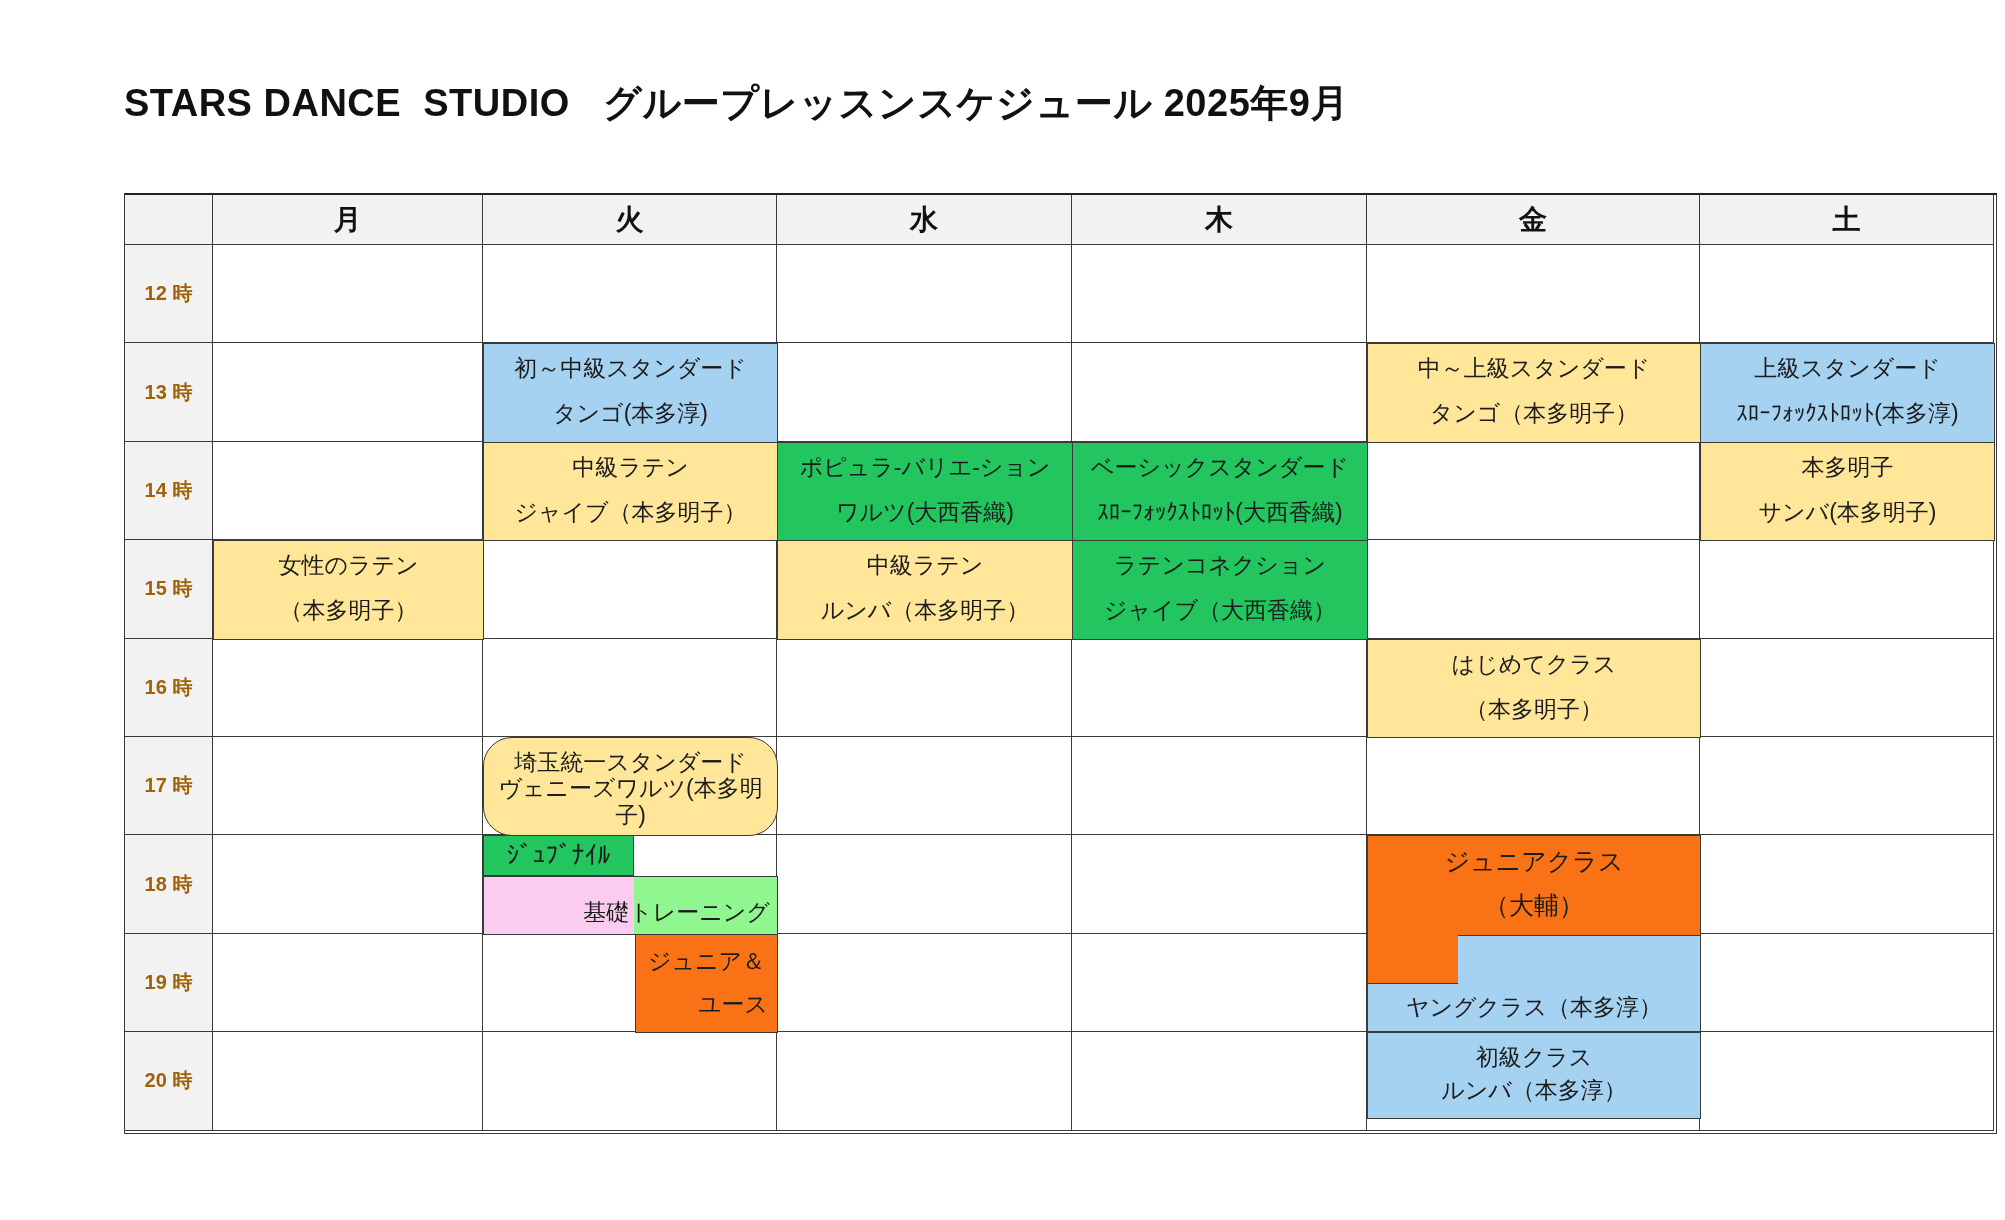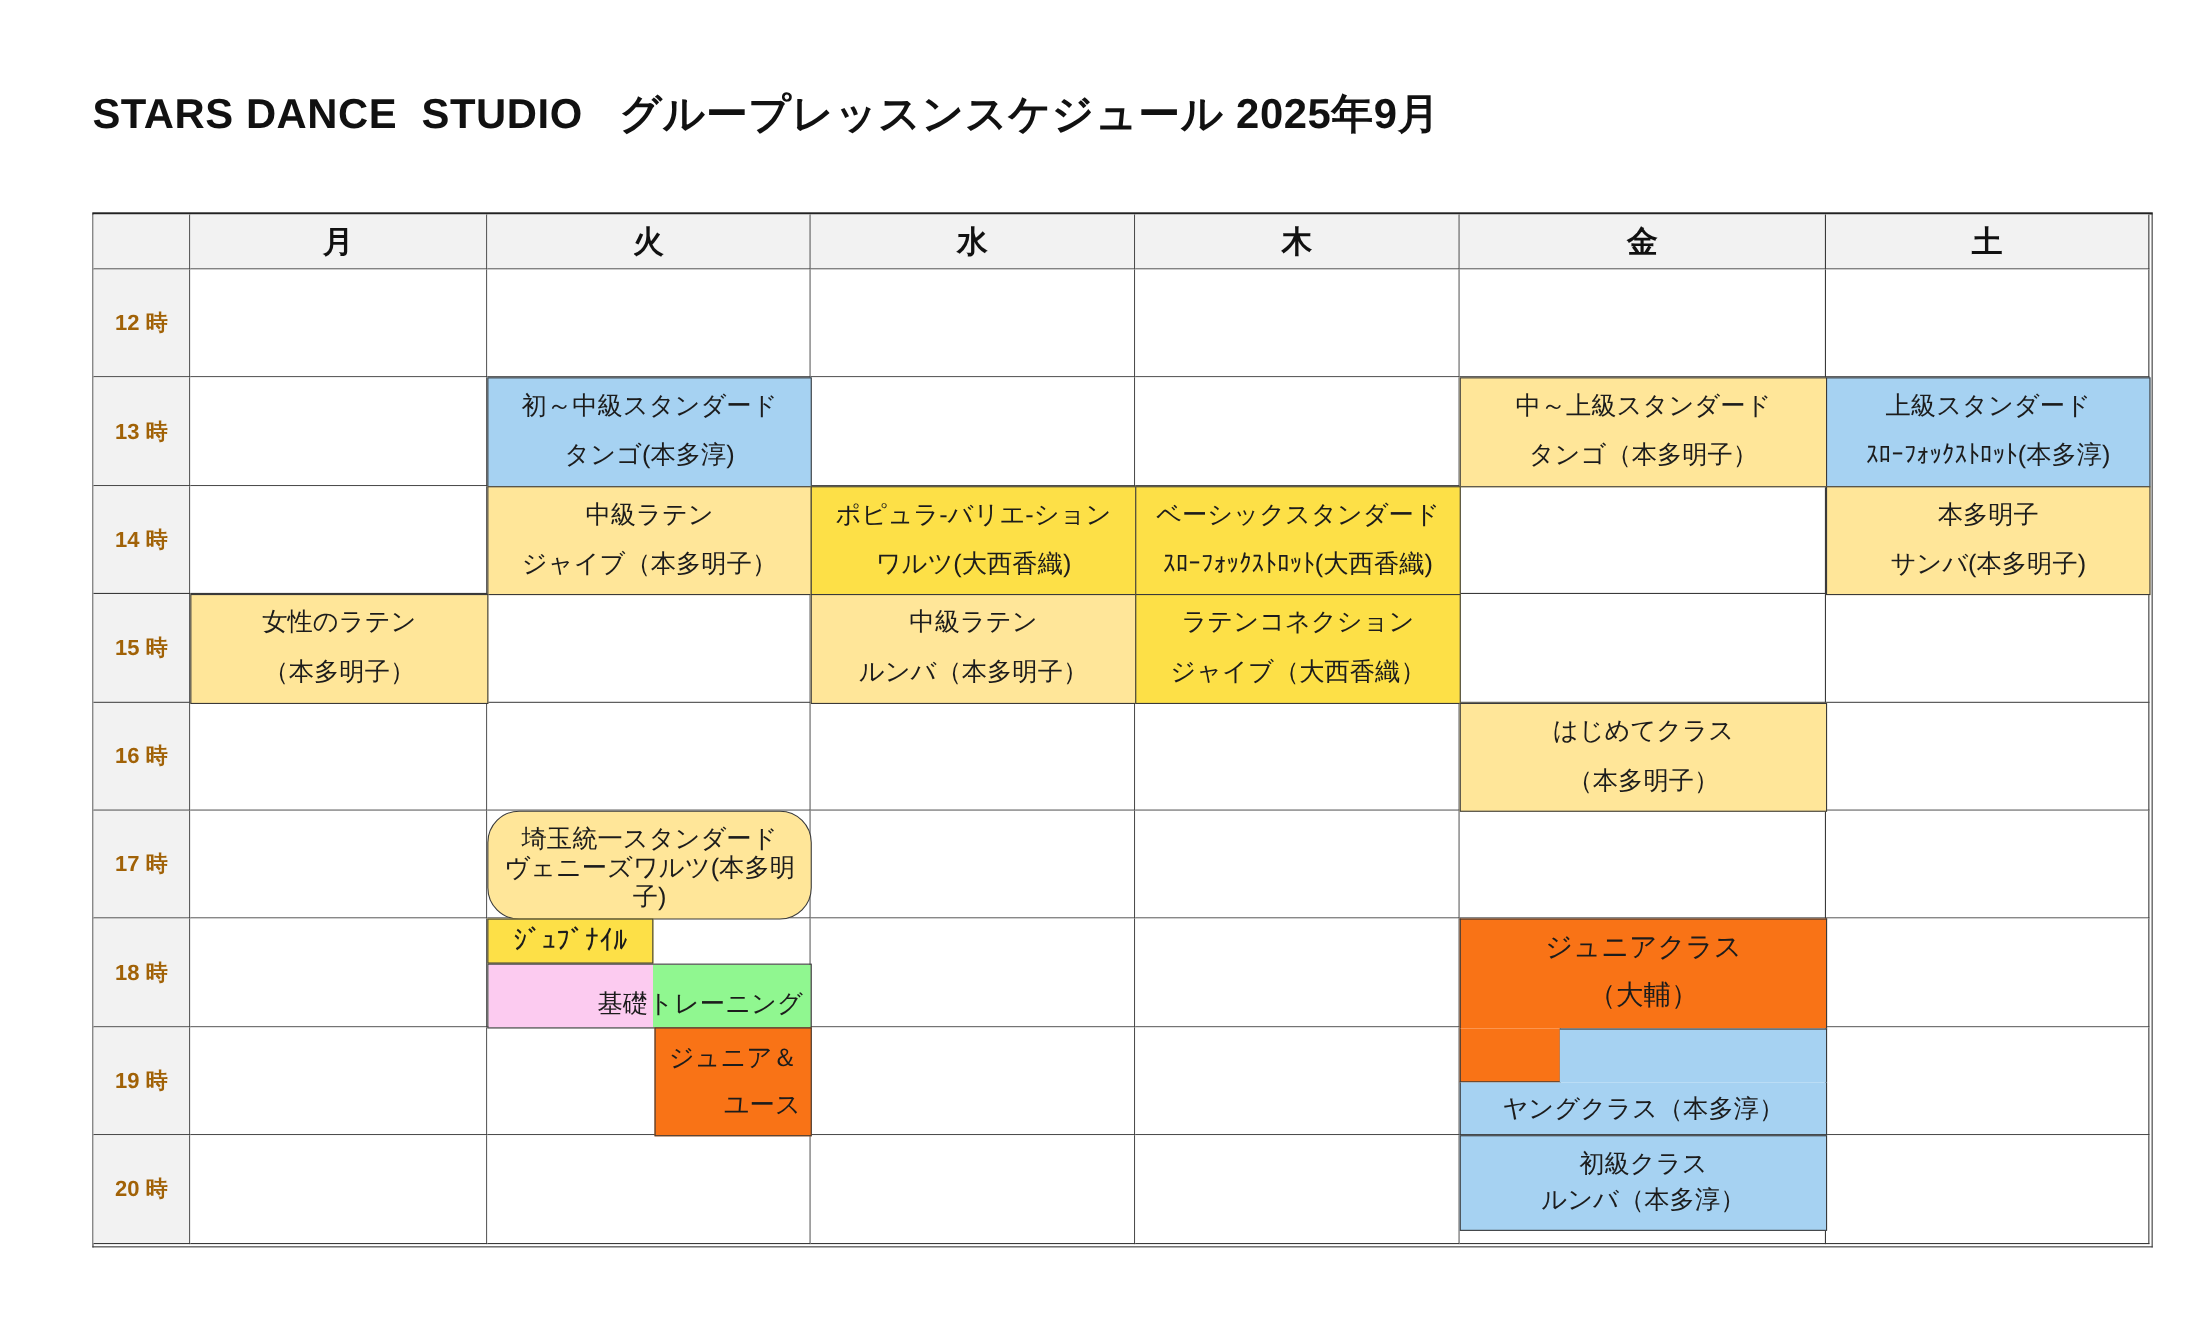--- a/index.html
+++ b/index.html
@@ -1,17 +1,17 @@
 <!DOCTYPE html>
 <html><head>
 <meta charset="utf-8">
 <style>
   html,body{margin:0;padding:0;background:#ffffff;width:2005px;height:1220px;overflow:hidden;
             font-family:"Liberation Sans","DejaVu Sans",sans-serif;}
-  #stage{position:relative;width:1779px;height:1220px;background:#fff;}
+  #stage{position:relative;width:1779px;height:1220px;background:#fff;margin-left:40px;}
 
   #page-title{position:absolute;left:84px;top:78px;font-size:38px;font-weight:bold;color:#111;
               white-space:pre;letter-spacing:0.5px;}
 
   
   #table{position:absolute;left:84px;top:193px;width:1871px;height:938px;
          border:1px solid #3a3a3a;border-top:2px solid #222;box-sizing:content-box;}
   #grid{display:grid;width:1869px;height:936px;
         grid-template-columns:88px 270px 294px 295px 295px 333px 294px;
         grid-template-rows:50px repeat(9,98.4px);}
@@ -21,21 +21,21 @@
   .th{background:#f2f2f2;font-size:20px;font-weight:bold;color:#a16207;
       display:flex;align-items:center;justify-content:center;white-space:pre;}
 
   
   .blk{position:absolute;box-sizing:border-box;border:1px solid #3a3a3a;
        display:flex;flex-direction:column;justify-content:space-between;align-items:center;
        padding:11px 2px 15px;font-size:23px;color:#1c1c1c;text-align:center;line-height:1.15;z-index:2;}
   .l1,.l2{width:100%;}
   .yellow{background:#ffe699;}
   .blue{background:#a6d2f2;}
-  .pink{background:#fde047;}
+  .pink{background:#22c55e;}
   .green{background:#f97316;}
   .one{justify-content:center;padding:0;}
   .split{background:linear-gradient(to right,#fccbf0 0 150px,#90f790 150px 100%);
          justify-content:center;padding:13px 0 0 92px;}
   .youth .l1{padding-top:2px;}
   .youth .l2{text-align:right;padding-right:14px;}
   .lg{font-size:25px;}
   .nb-b{border-bottom:none;}
   .nb-t{border-top:none;}
   .edge-tr{border:none;border-top:1px solid #3a3a3a;border-right:1px solid #3a3a3a;}

